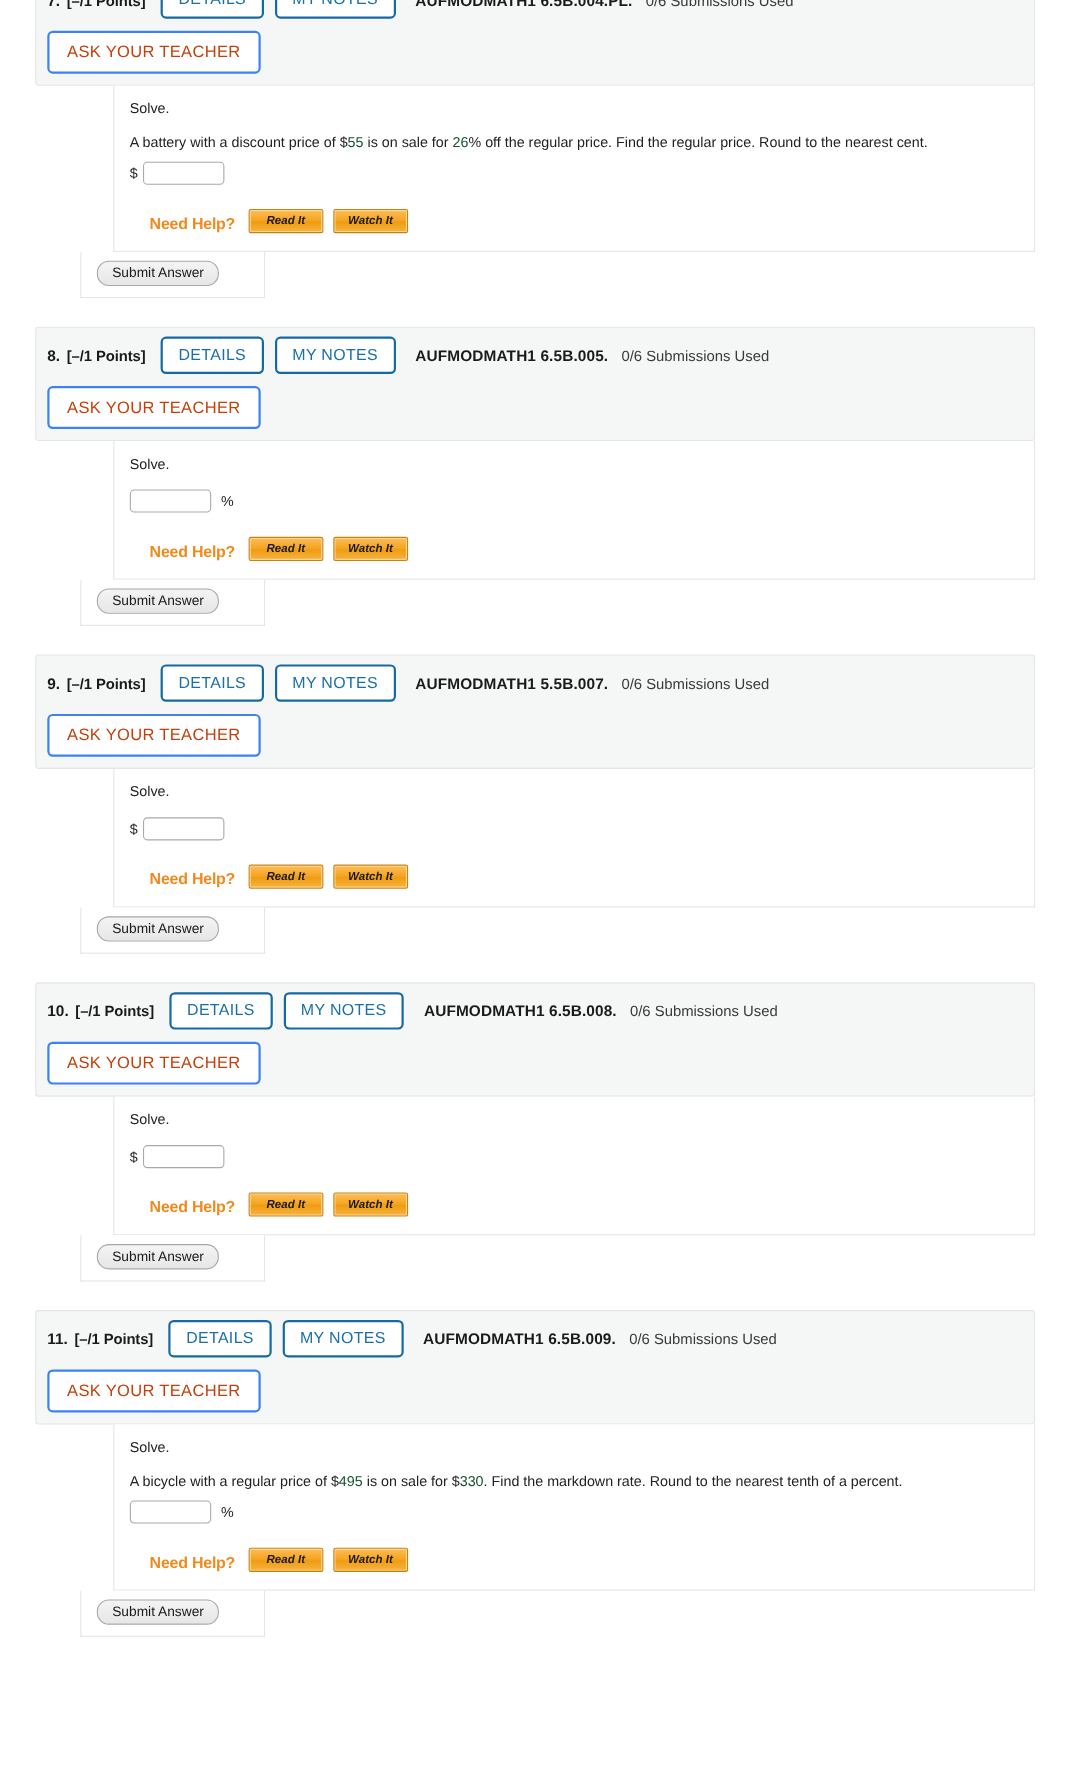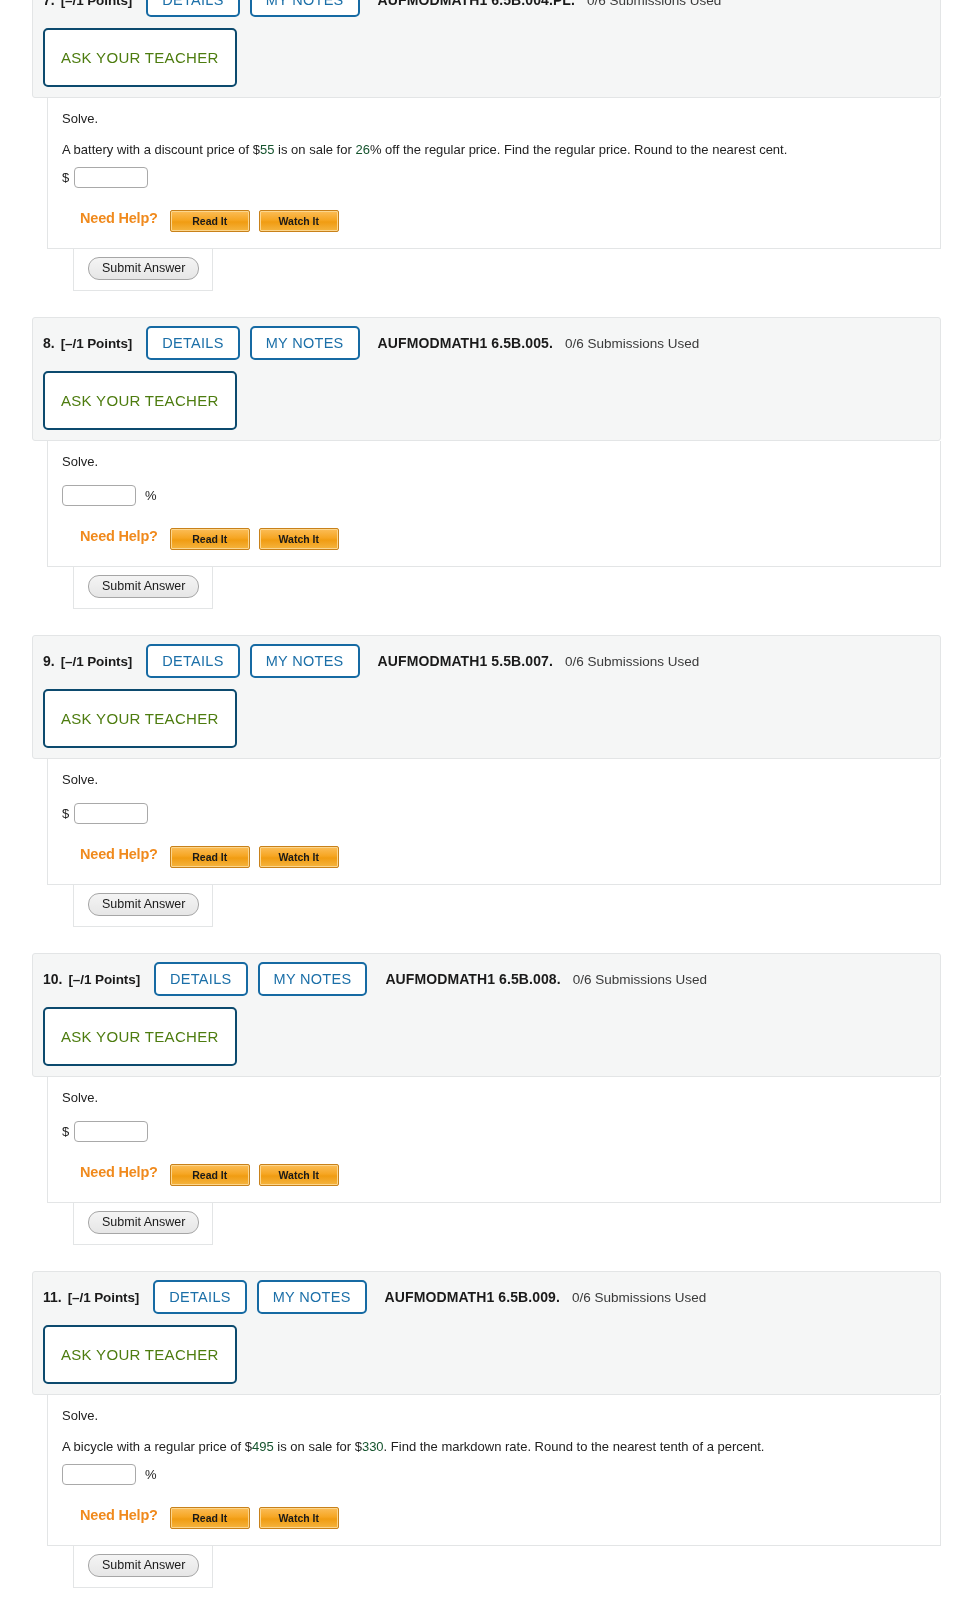--- a/index.html
+++ b/index.html
@@ -77,37 +77,37 @@
     padding-right: 12px;
     letter-spacing: 0.1px;
   }
   .qsubs {
     font-size: 13.5px;
     color: #3a3a3a;
   }
   .ask-wrap { margin-top: 11px; }
   .ask-btn {
     display: inline-block;
-    border: 2px solid #0c4a6e;
+    border: 2px solid #3b82f6;
     border-radius: 5px;
     background: #ffffff;
-    color: #4d7c0f;
+    color: #c2410c;
     font-size: 15px;
     letter-spacing: 0.3px;
-    padding: 20px 16px;
+    padding: 10px 16px;
     line-height: 15px;
     cursor: pointer;
   }
 
   
   .qbody {
     background: #ffffff;
     border: 1px solid #e3e5e6;
     border-top: none;
-    margin-left: 47px;
+    margin-left: 103px;
     margin-right: 17px;
     padding: 13px 0 16px 14px;
   }
   .solve {
     font-size: 13px;
     color: #222;
     margin: 0 0 16px 0;
   }
   .qtext {
     font-size: 13px;
@@ -133,55 +133,56 @@
     border-radius: 4px;
     background: #ffffff;
     outline: none;
     font-family: "Liberation Sans", sans-serif;
     font-size: 12px;
     padding: 0 4px;
   }
 
   .helprow {
     display: flex;
-    align-items: flex-start;
+    align-items: flex-end;
     margin-top: 22px;
     padding-left: 18px;
   }
   .needhelp {
     color: #f08a1d;
     font-weight: bold;
     font-size: 14.5px;
     letter-spacing: -0.2px;
     padding-right: 12px;
   }
   .hbtn {
     display: inline-block;
-    width: 80px;
+    width: 68px;
     text-align: center;
     font-size: 10.5px;
     font-weight: bold;
     color: #1a1a1a;
     padding: 4px 0 4px 0;
     margin-right: 9px;
     border: 1px solid #c8811a;
     border-radius: 2px;
     background: linear-gradient(to bottom, #fbbd58 0%, #f6a623 45%, #f09c12 55%, #f5b43f 100%);
     box-shadow: inset 0 0 0 1px #fcd68d;
     cursor: pointer;
     font-family: "Liberation Sans", sans-serif;
+    font-style: italic;
   }
 
   
   .submit-wrap {
     background: #ffffff;
     border: 1px solid #e3e5e6;
     border-top: none;
     margin-left: 73px;
-    width: 140px;
+    width: 168px;
     padding: 8px 0 10px 14px;
   }
   .submit-btn {
     font-family: "Liberation Sans", sans-serif;
     font-size: 12.5px;
     color: #1a1a1a;
     background: linear-gradient(to bottom, #f4f4f4 0%, #e6e6e6 100%);
     border: 1px solid #a6a6a6;
     border-radius: 11px;
     padding: 3px 13px 4px 13px;

